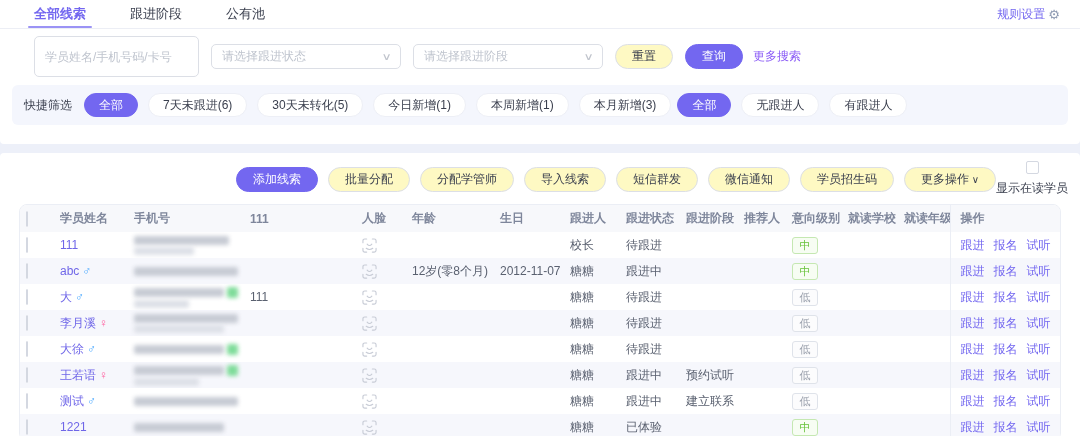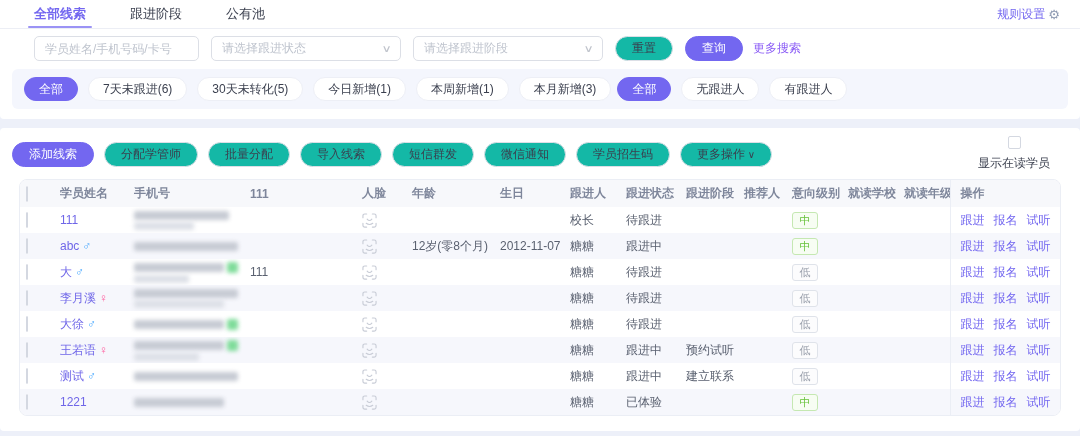--- a/index.html
+++ b/index.html
@@ -2,64 +2,64 @@
 <html><head>
 <meta charset="utf-8">
 <style>
   * { margin:0; padding:0; box-sizing:border-box; }
   html,body { width:1080px; height:436px; }
   body {
     font-family:"Liberation Sans","DejaVu Sans",sans-serif;
     background:#EDF0F9; font-size:12px; color:#5A6170; overflow:hidden;
   }
   .card { background:#fff; }
-  .card-top { border-radius:0 0 4px 4px; padding-bottom:2px; }
+  .card-top { border-radius:0 0 4px 4px; padding-bottom:11px; }
   .card-main { margin-top:9px; border-radius:4px; padding-bottom:6px; }
 
   
   .tabs-row { display:flex; align-items:center; justify-content:space-between;
               padding:0 20px 0 34px; border-bottom:1px solid #ECEEF5; height:29px; }
   .tabs { display:flex; gap:44px; height:100%; }
   .tab { display:flex; align-items:center; height:100%; font-size:13px; color:#3A3F4E;
          cursor:pointer; position:relative; }
   .tab.active { color:#7367F0; font-weight:bold; }
   .tab.active::after { content:""; position:absolute; left:-6px; right:-6px; bottom:0;
          height:2px; background:#9B93F5; border-radius:2px; }
   .rule-setting { color:#7367F0; font-size:12px; display:flex; align-items:center; gap:3px; cursor:pointer; }
   .gear { font-size:13px; color:#8F9BB3; }
 
   
   .search-row { display:flex; align-items:center; gap:12px; padding:7px 20px 6px 34px; }
-  .inp { width:165px; height:25px; border:1px solid #DCDFE6; border-radius:5px;
+  .inp { width:165px; height:41px; border:1px solid #DCDFE6; border-radius:5px;
          padding:0 10px; font-size:12px; color:#5A6170; outline:none;
          font-family:"Liberation Sans","DejaVu Sans",sans-serif; }
   .inp::placeholder { color:#BFC4CE; }
   .select { width:190px; height:25px; border:1px solid #DCDFE6; border-radius:5px;
             display:flex; align-items:center; justify-content:space-between;
             padding:0 10px; cursor:pointer; background:#fff; }
   .select .ph { color:#BFC4CE; }
   .chev { color:#C0C4CC; font-size:10px; transform:scaleX(1.4); }
   .btn { height:25px; padding:0 16px; border-radius:13px; border:1px solid #DCDFE6;
-         background:#14b8a6; color:#3A3F4E; font-size:12px; cursor:pointer;
+         background:#fef9c3; color:#3A3F4E; font-size:12px; cursor:pointer;
          font-family:"Liberation Sans","DejaVu Sans",sans-serif; }
   .btn.primary { background:#7367F0; border-color:#7367F0; color:#fff; }
   .more-link { color:#8b5cf6; cursor:pointer; margin-left:-2px; }
 
   
   .quick-box { margin:2px 12px 8px 12px; background:#F4F6FD; border-radius:6px;
                padding:8px 12px; display:flex; gap:12px; }
   .quick-label { color:#3A3F4E; line-height:24px; white-space:nowrap; }
   .chip-rows { display:flex; flex-direction:row; gap:6px; }
   .chip-row { display:flex; gap:10px; flex-wrap:nowrap; }
   .chip { height:24px; line-height:22px; padding:0 14px; border-radius:13px;
           background:#fff; border:1px solid #EDEFF6; color:#3A3F4E; cursor:pointer; white-space:nowrap; }
   .chip.active { background:#7367F0; border-color:#7367F0; color:#fff; }
 
   
-  .toolbar { display:flex; align-items:center; justify-content:space-between; padding:8px 30px 7px 12px; }
+  .toolbar { display:flex; align-items:center; justify-content:flex-end; padding:8px 12px 7px 12px; }
   .toolbar-left { display:flex; gap:10px; }
   .show-enrolled { display:flex; align-items:center; gap:6px; color:#3A3F4E; cursor:pointer;flex-direction:column; }
   .cb { width:13px; height:13px; border:1px solid #D4D8E1; border-radius:2px; background:#fff; }
 
   
   .table-wrap { margin:0 19px; border:1px solid #EBEEF5; border-radius:8px; overflow:hidden; }
   table { width:100%; border-collapse:collapse; table-layout:fixed; }
   thead th { background:#F7F8FB; color:#7E869B; font-weight:bold; font-size:12px;
              height:27px; text-align:left; padding:0 6px; white-space:nowrap; overflow:hidden; }
   tbody td { height:26px; padding:0 6px; font-size:12px; color:#5A6170;
@@ -112,20 +112,21 @@
       <div class="select">
         <span class="ph">请选择跟进阶段</span>
         <span class="chev">∨</span>
       </div>
       <button class="btn">重置</button>
       <button class="btn primary">查询</button>
       <span class="more-link">更多搜索</span>
     </div>
 
     <div class="quick-box">
+      <span class="quick-label">快捷筛选</span>
       <div class="chip-rows" id="chips">
           <div class="chip-row">
             <span class="chip active">全部</span>
             <span class="chip">7天未跟进(6)</span>
             <span class="chip">30天未转化(5)</span>
             <span class="chip">今日新增(1)</span>
             <span class="chip">本周新增(1)</span>
             <span class="chip">本月新增(3)</span>
           </div>
           <div class="chip-row">
@@ -134,22 +135,22 @@
             <span class="chip">有跟进人</span>
           </div>
         </div>
     </div>
   </div>
 
   <div class="card card-main">
     <div class="toolbar">
       <div class="toolbar-left" id="toolbar-buttons">
           <button class="btn primary">添加线索</button>
+          <button class="btn">批量分配</button>
           <button class="btn">分配学管师</button>
-          <button class="btn">批量分配</button>
           <button class="btn">导入线索</button>
           <button class="btn">短信群发</button>
           <button class="btn">微信通知</button>
           <button class="btn">学员招生码</button>
           <button class="btn">更多操作<span style="font-size: 10px;"> ∨</span></button>
         </div>
       <label class="show-enrolled">
         <span class="cb"></span>
         <span>显示在读学员</span>
       </label>

